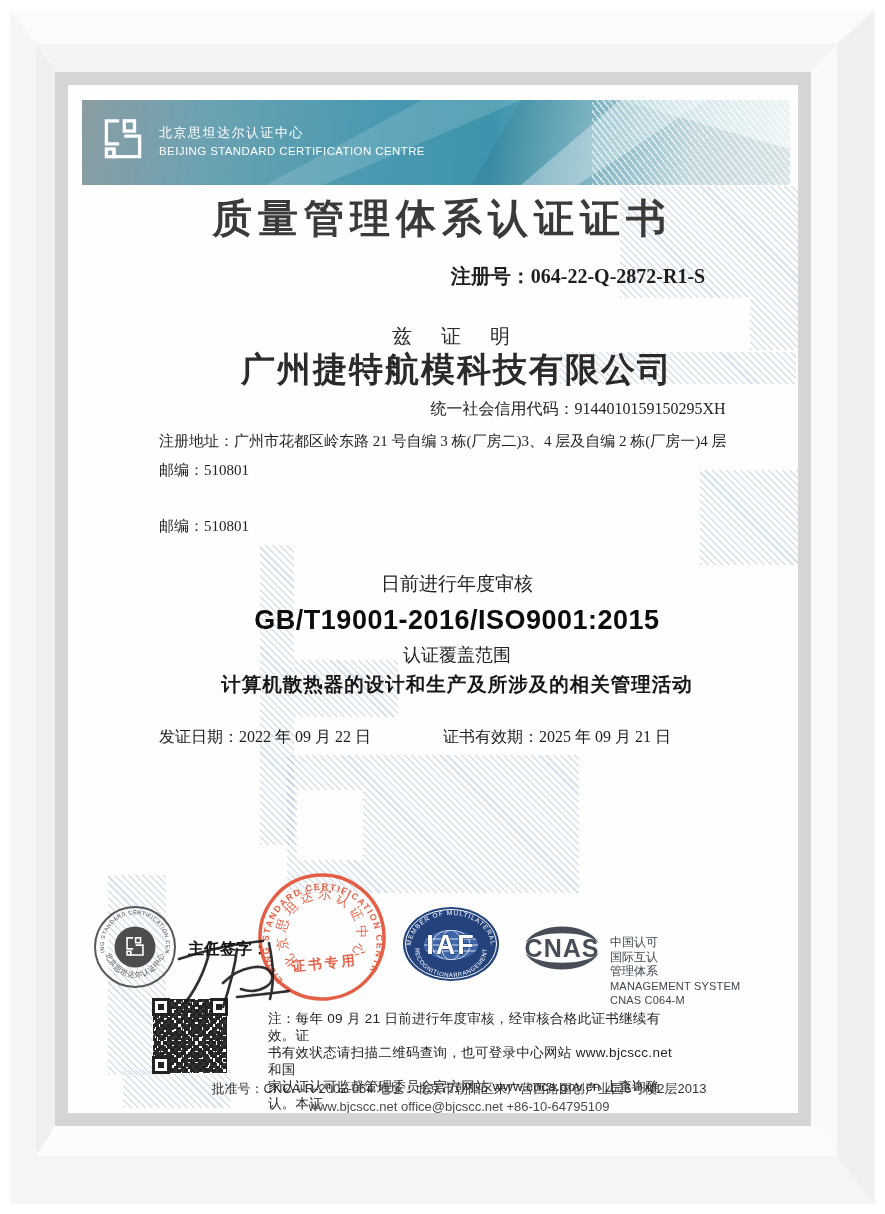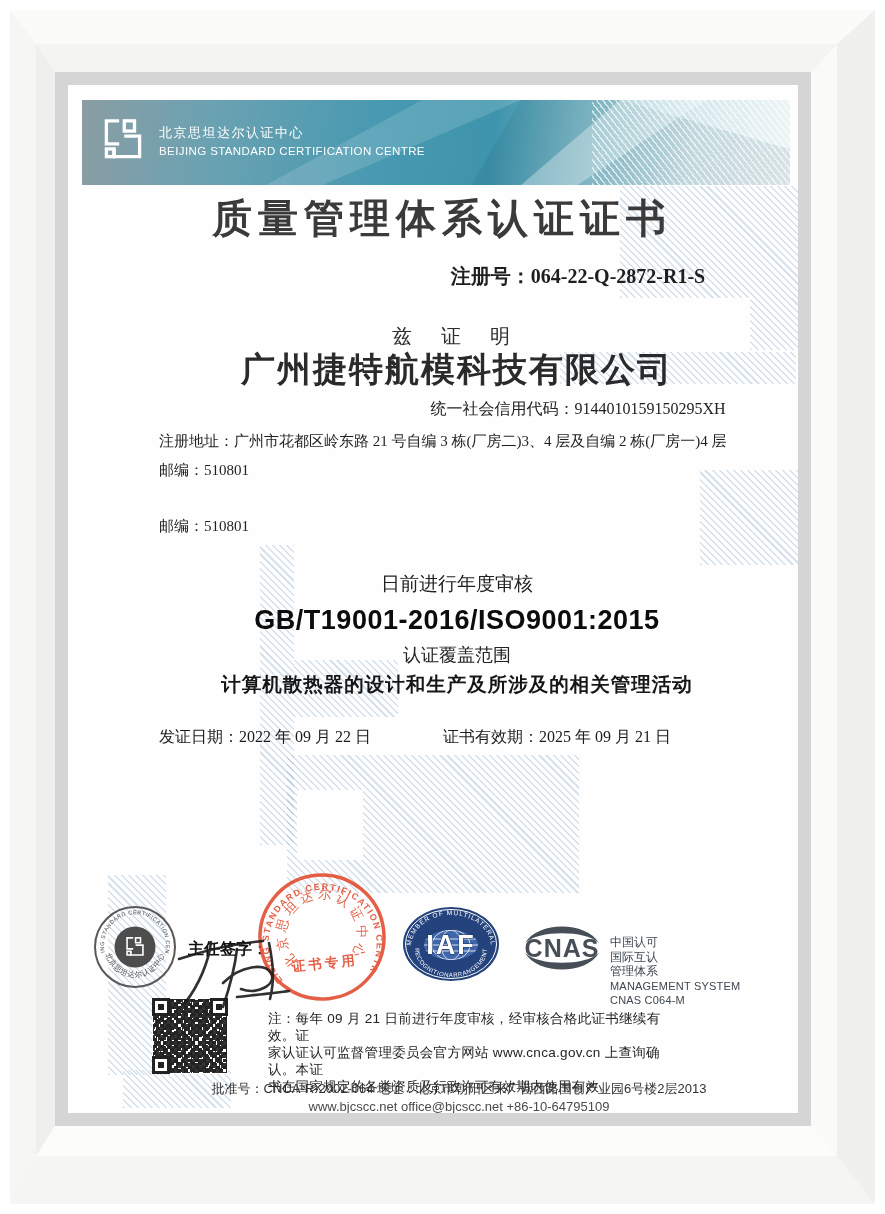--- a/index.html
+++ b/index.html
@@ -251,20 +251,21 @@
 
             <div class="qr">
               <div class="qr-noise"></div>
               <span class="fp fp-tl"></span>
               <span class="fp fp-tr"></span>
               <span class="fp fp-bl"></span>
             </div>
 
             <div class="note">
               <div>注：每年 09 月 21 日前进行年度审核，经审核合格此证书继续有效。证</div>
+              <div>书有效状态请扫描二维码查询，也可登录中心网站 www.bjcscc.net 和国</div>
               <div>家认证认可监督管理委员会官方网站 www.cnca.gov.cn 上查询确认。本证</div>
               <div>书在国家规定的各类资质及行政许可有效期内使用有效。</div>
             </div>
 
             <div class="cc approval">批准号：CNCA-R-2002-064  地址：北京市朝阳区来广营西路国创产业园6号楼2层2013</div>
             <div class="cc contacts">www.bjcscc.net  office@bjcscc.net  +86-10-64795109</div>
 
           </div>
         </div>
       </div>

